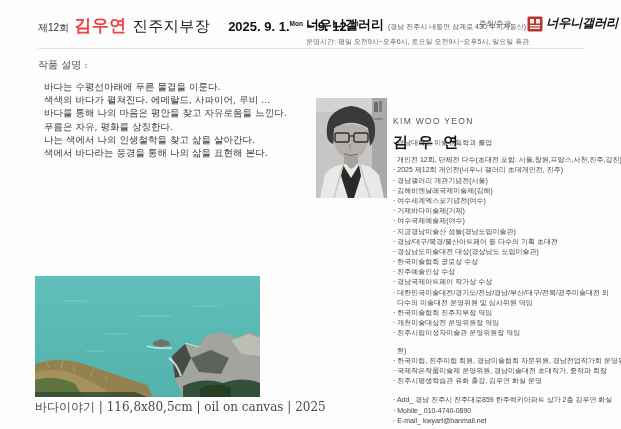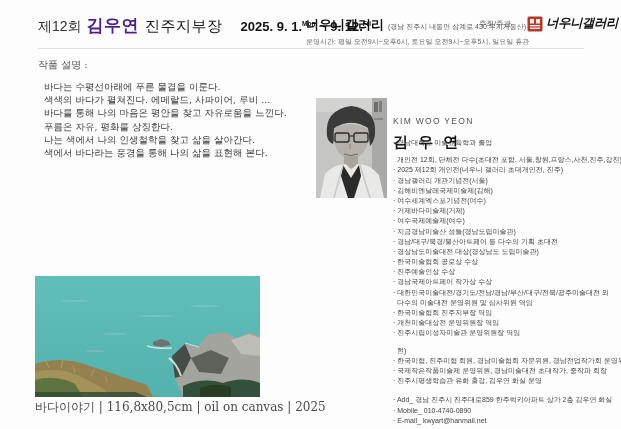--- a/index.html
+++ b/index.html
@@ -1,21 +1,21 @@
 <!DOCTYPE html>
 <html><head>
 <meta charset="utf-8">
 <style>
   html,body{margin:0;padding:0;background:#ffffff;}
   .page{position:relative;width:621px;height:429px;background:#fdfdfd;overflow:hidden;
         font-family:"Liberation Sans",sans-serif;color:#222;}
   
   .hdr-title{position:absolute;left:38px;top:14px;display:flex;align-items:baseline;white-space:nowrap;}
-  .edition{font-size:14px;color:#333;}
-  .artist-name-hdr{font-size:17px;font-weight:bold;color:#4c1d95;margin-left:5px;letter-spacing:.5px;}
+  .edition{font-size:10px;color:#333;}
+  .artist-name-hdr{font-size:17px;font-weight:bold;color:#ef4444;margin-left:5px;letter-spacing:.5px;}
   .exh-type{font-size:15px;color:#1a1a1a;margin-left:6px;letter-spacing:.5px;}
   .hdr-date{margin-left:18px;font-size:13px;font-weight:bold;color:#111;}
   .hdr-date sup{font-size:6.5px;vertical-align:super;}
   .gallery-blk{position:absolute;left:306px;top:16px;white-space:nowrap;}
   .gallery-line{display:flex;align-items:baseline;}
   .gallery-name{font-size:13px;font-weight:bold;color:#111;}
   .gallery-addr{font-size:7px;color:#555;margin-left:4px;}
   .gallery-hours{font-size:7px;color:#666;margin-top:3px;}
   .host-blk{position:absolute;right:3px;top:15px;display:flex;align-items:center;white-space:nowrap;}
   .host-label{font-size:7.5px;color:#555;margin-right:16px;}

